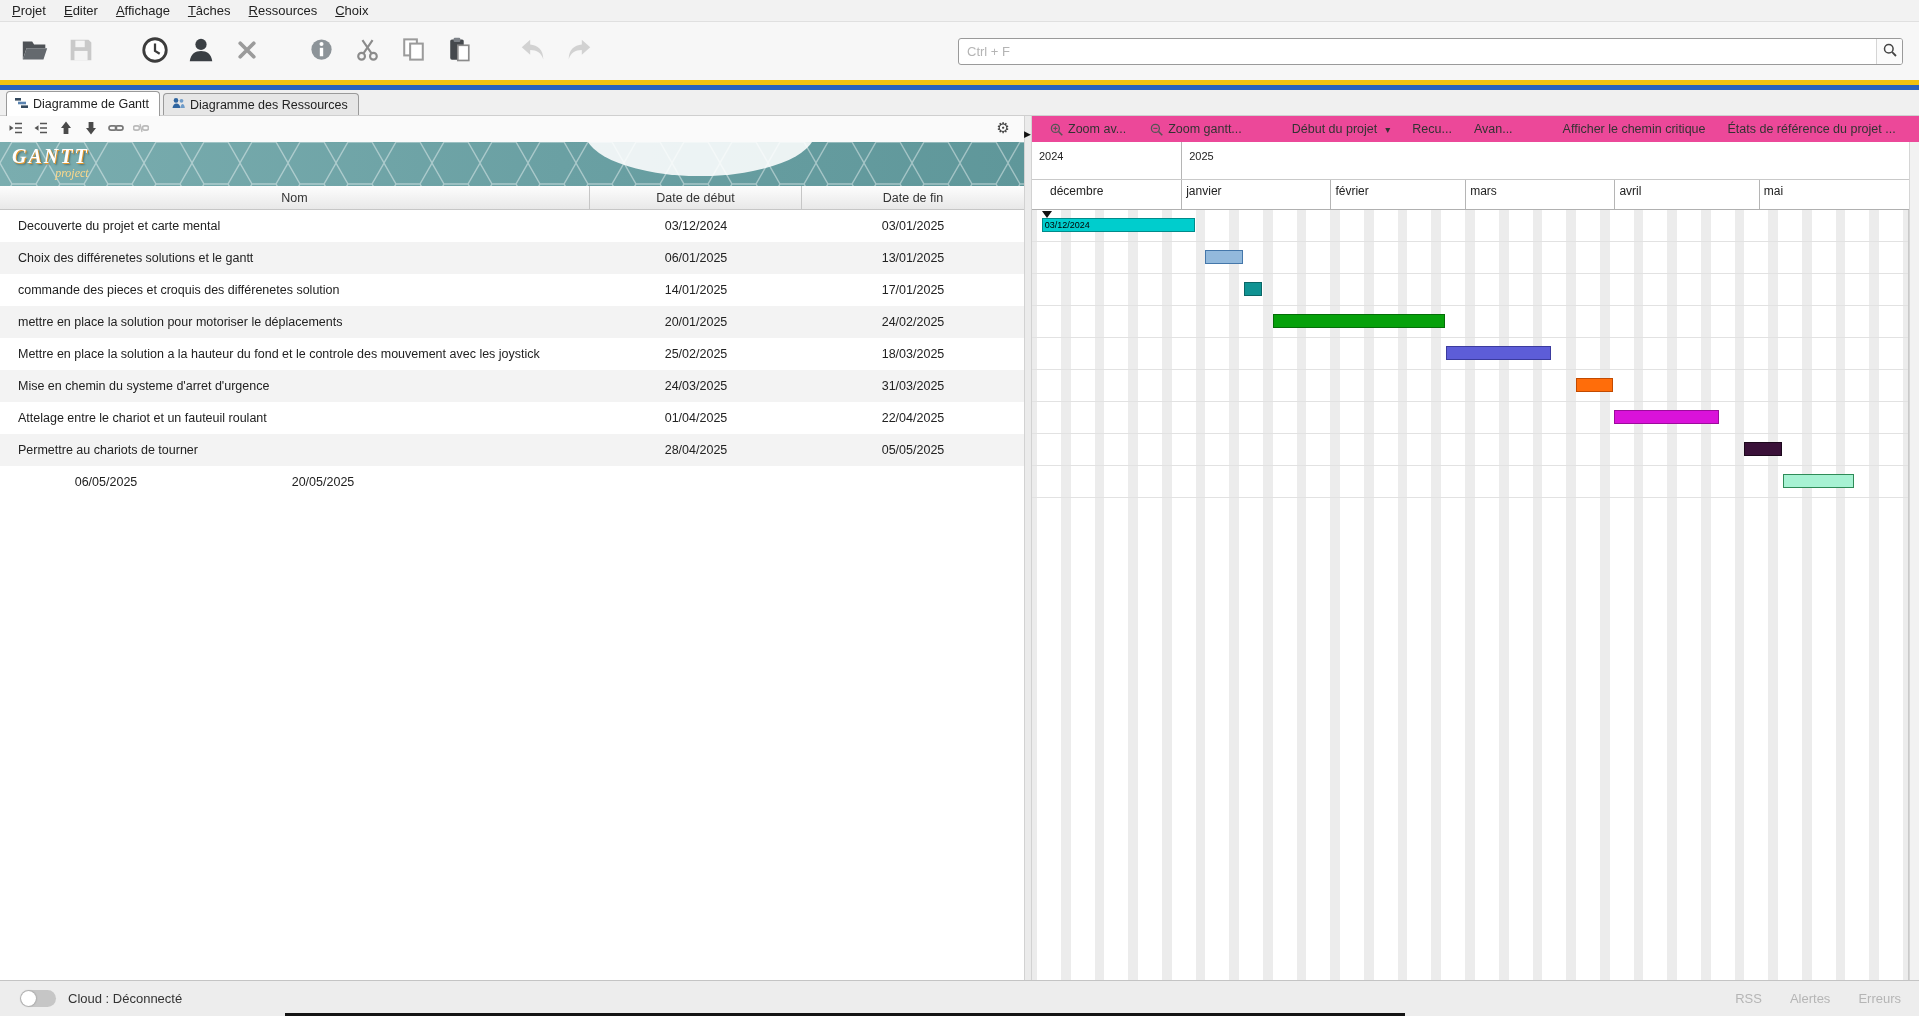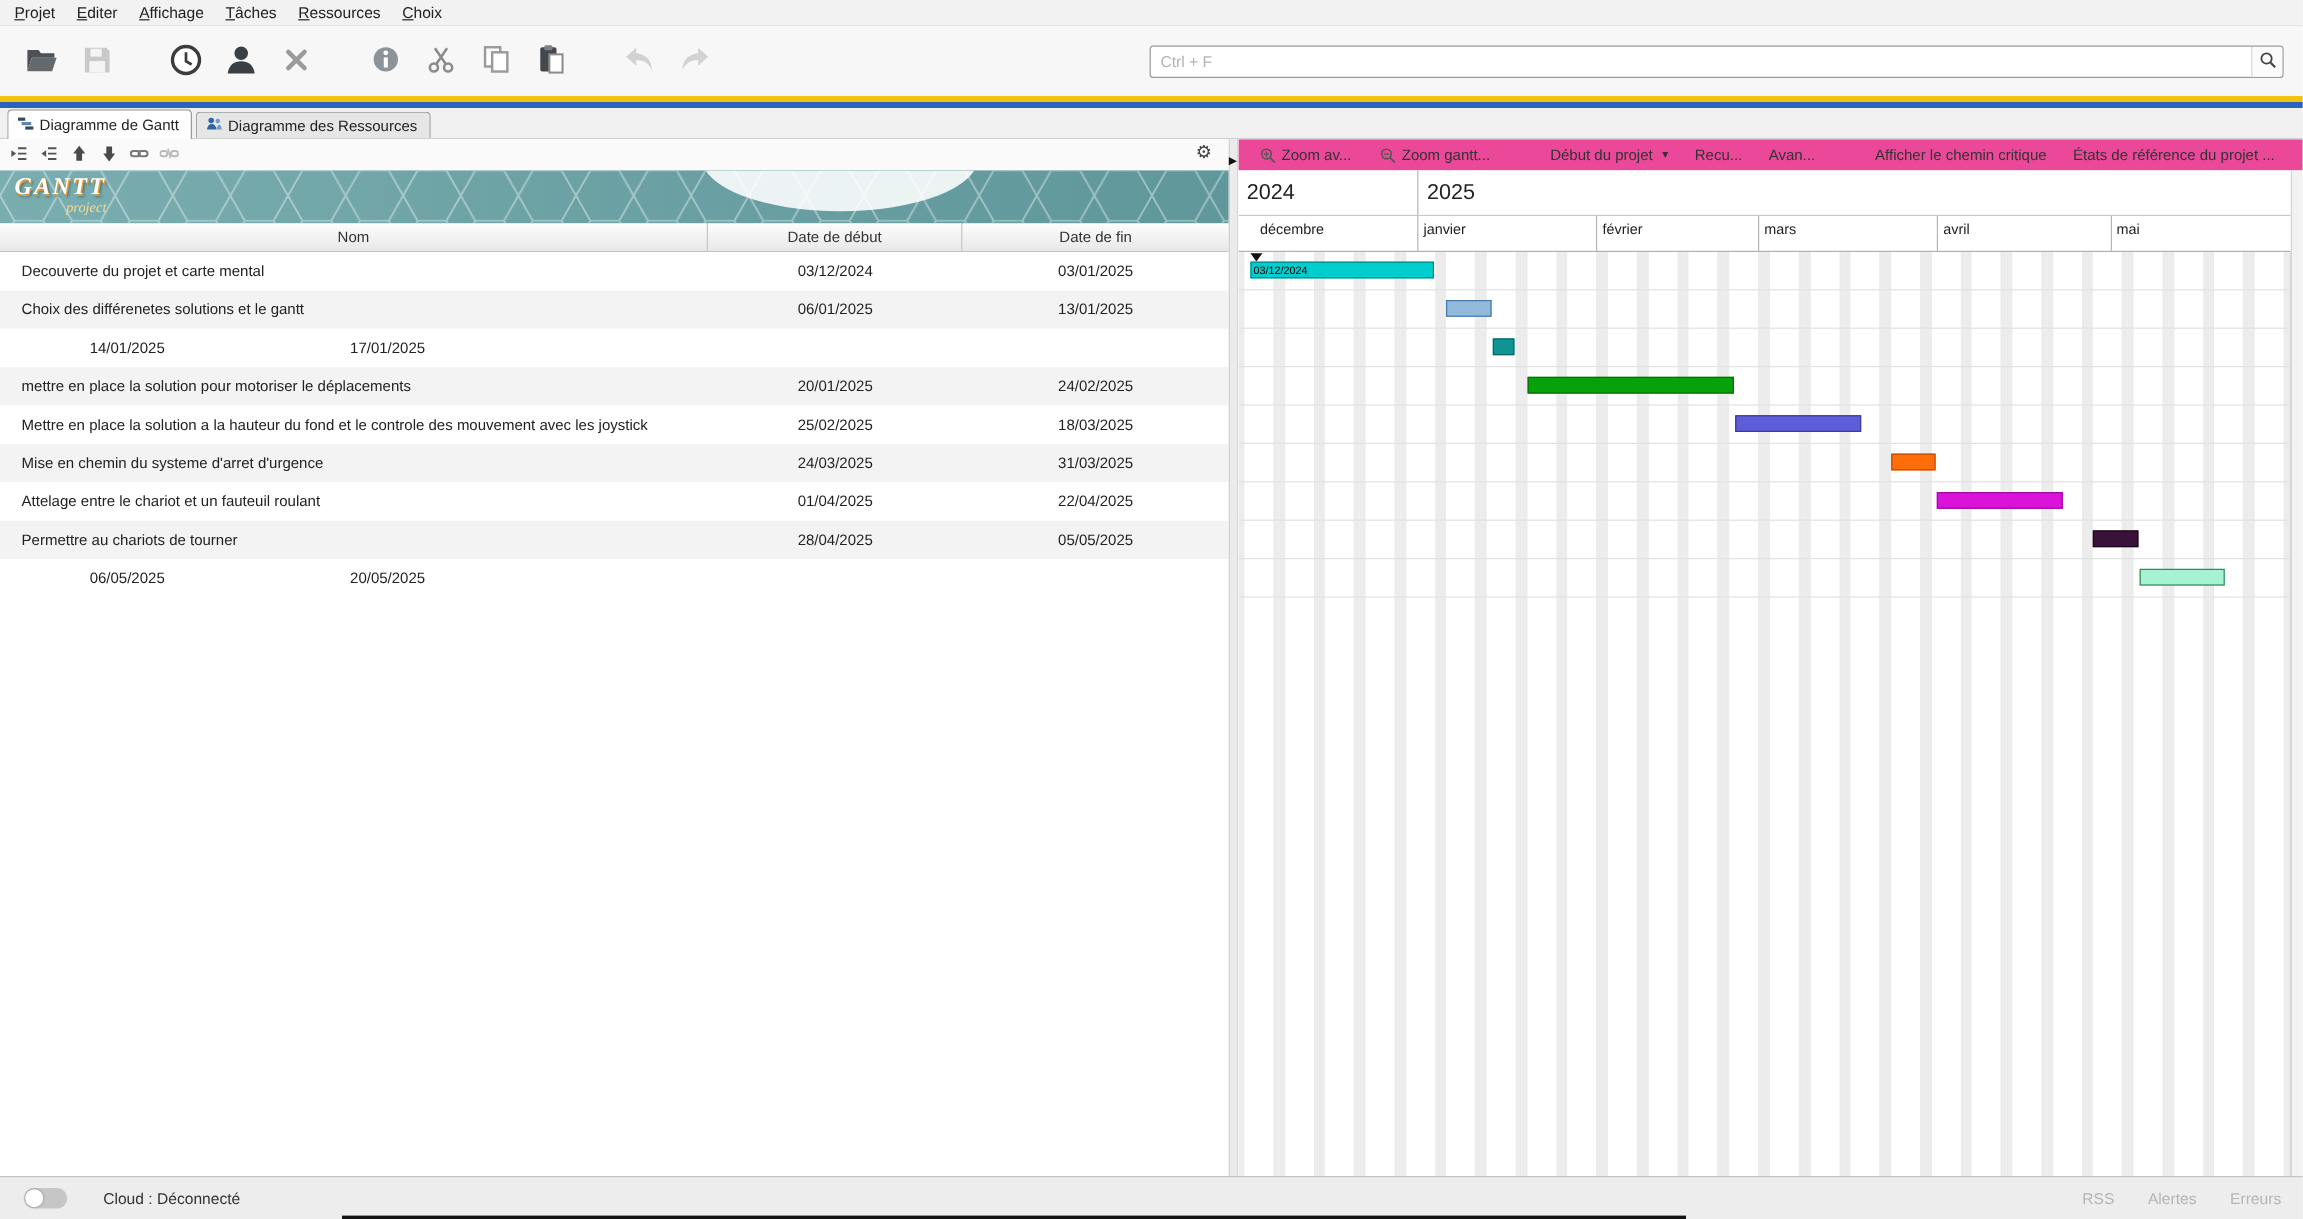--- a/index.html
+++ b/index.html
@@ -63,39 +63,39 @@
 .tcell.c-end{width:222px;text-align:center;}
 
 
 .chart-toolbar{height:26px;display:flex;align-items:center;padding-left:10px;background:#ec4899;font-size:12.5px;color:#333;white-space:nowrap;}
 .ct-btn{display:flex;align-items:center;gap:5px;padding:3px 8px;cursor:default;}
 .ct-ic{display:flex;align-items:center;}
 .caret{font-size:10px;margin-left:3px;color:#333;}
 
 
 .years{height:38px;position:relative;border-bottom:1px solid #c9c9c9;width:877px;background:#fff;}
-.year-cell{position:absolute;top:0;height:100%;font-size:18px;padding:8px 0 0 7px;border-left:1px solid #b5b5b5;color:#222;}
+.year-cell{position:absolute;top:0;height:100%;font-size:11px;padding:8px 0 0 7px;border-left:1px solid #b5b5b5;color:#222;}
 .year-cell.first{border-left:none;}
 .months{height:30px;position:relative;border-bottom:1px solid #b0b0b0;width:877px;background:#fff;}
 .month-cell{position:absolute;top:0;height:100%;font-size:12px;padding:4px 0 0 4px;border-left:1px solid #b5b5b5;color:#222;white-space:nowrap;overflow:hidden;}
 .month-cell.first{border-left:none;}
 
 
 .chart-body{position:relative;height:770px;width:877px;border-right:1px solid #c9c9c9;overflow:hidden;background:#fff;}
 .stripe{position:absolute;top:0;bottom:0;background:#ececec;}
 .grid-rows{position:absolute;left:0;right:0;top:0;}
 .grid-row{height:32px;border-bottom:1px solid #e2e2e2;}
 .bars{position:absolute;left:0;top:0;right:0;bottom:0;}
 .bar{position:absolute;height:14px;border:1px solid #333;}
 .bar-label{position:absolute;left:2px;top:1px;font-size:9px;color:#000;white-space:nowrap;}
 .marker{position:absolute;top:1px;width:0;height:0;border-left:5px solid transparent;border-right:5px solid transparent;border-top:7px solid #111;}
 .vscroll{position:absolute;right:0;top:26px;bottom:0;width:10px;background:#f2f2f2;border-left:1px solid #d5d5d5;}
 
 
-.statusbar{height:36px;background:#ededed;border-top:1px solid #c4c4c4;display:flex;align-items:center;padding:16px 20px;position:relative;gap:18px;}
+.statusbar{height:36px;background:#ededed;border-top:1px solid #c4c4c4;display:flex;align-items:center;padding:16px 20px;position:relative;}
 .toggle{width:36px;height:17px;border-radius:9px;background:#c6c6c6;position:relative;margin-right:12px;}
 .knob{position:absolute;left:1px;top:1px;width:15px;height:15px;border-radius:50%;background:#fff;box-shadow:0 0 2px rgba(0,0,0,.4);}
 .cloud-label{color:#333;}
 .status-right{position:absolute;right:18px;display:flex;gap:28px;}
 .status-link{color:#b5b5b5;}
 .black-strip{position:absolute;left:285px;bottom:0;width:1120px;height:3px;background:#141414;z-index:9;}
 </style>
 </head>
 <body>
 
@@ -287,20 +287,21 @@
           <div class="tcell c-name">Decouverte du projet et carte mental</div>
           <div class="tcell c-start">03/12/2024</div>
           <div class="tcell c-end">03/01/2025</div>
         </div>
         <div class="trow alt">
           <div class="tcell c-name">Choix des différenetes solutions et le gantt</div>
           <div class="tcell c-start">06/01/2025</div>
           <div class="tcell c-end">13/01/2025</div>
         </div>
         <div class="trow">
+          <div class="tcell c-name">commande des pieces et croquis des différenetes solution</div>
           <div class="tcell c-start">14/01/2025</div>
           <div class="tcell c-end">17/01/2025</div>
         </div>
         <div class="trow alt">
           <div class="tcell c-name">mettre en place la solution pour motoriser le déplacements</div>
           <div class="tcell c-start">20/01/2025</div>
           <div class="tcell c-end">24/02/2025</div>
         </div>
         <div class="trow">
           <div class="tcell c-name">Mettre en place la solution a la hauteur du fond et le controle des mouvement avec les joystick</div>

